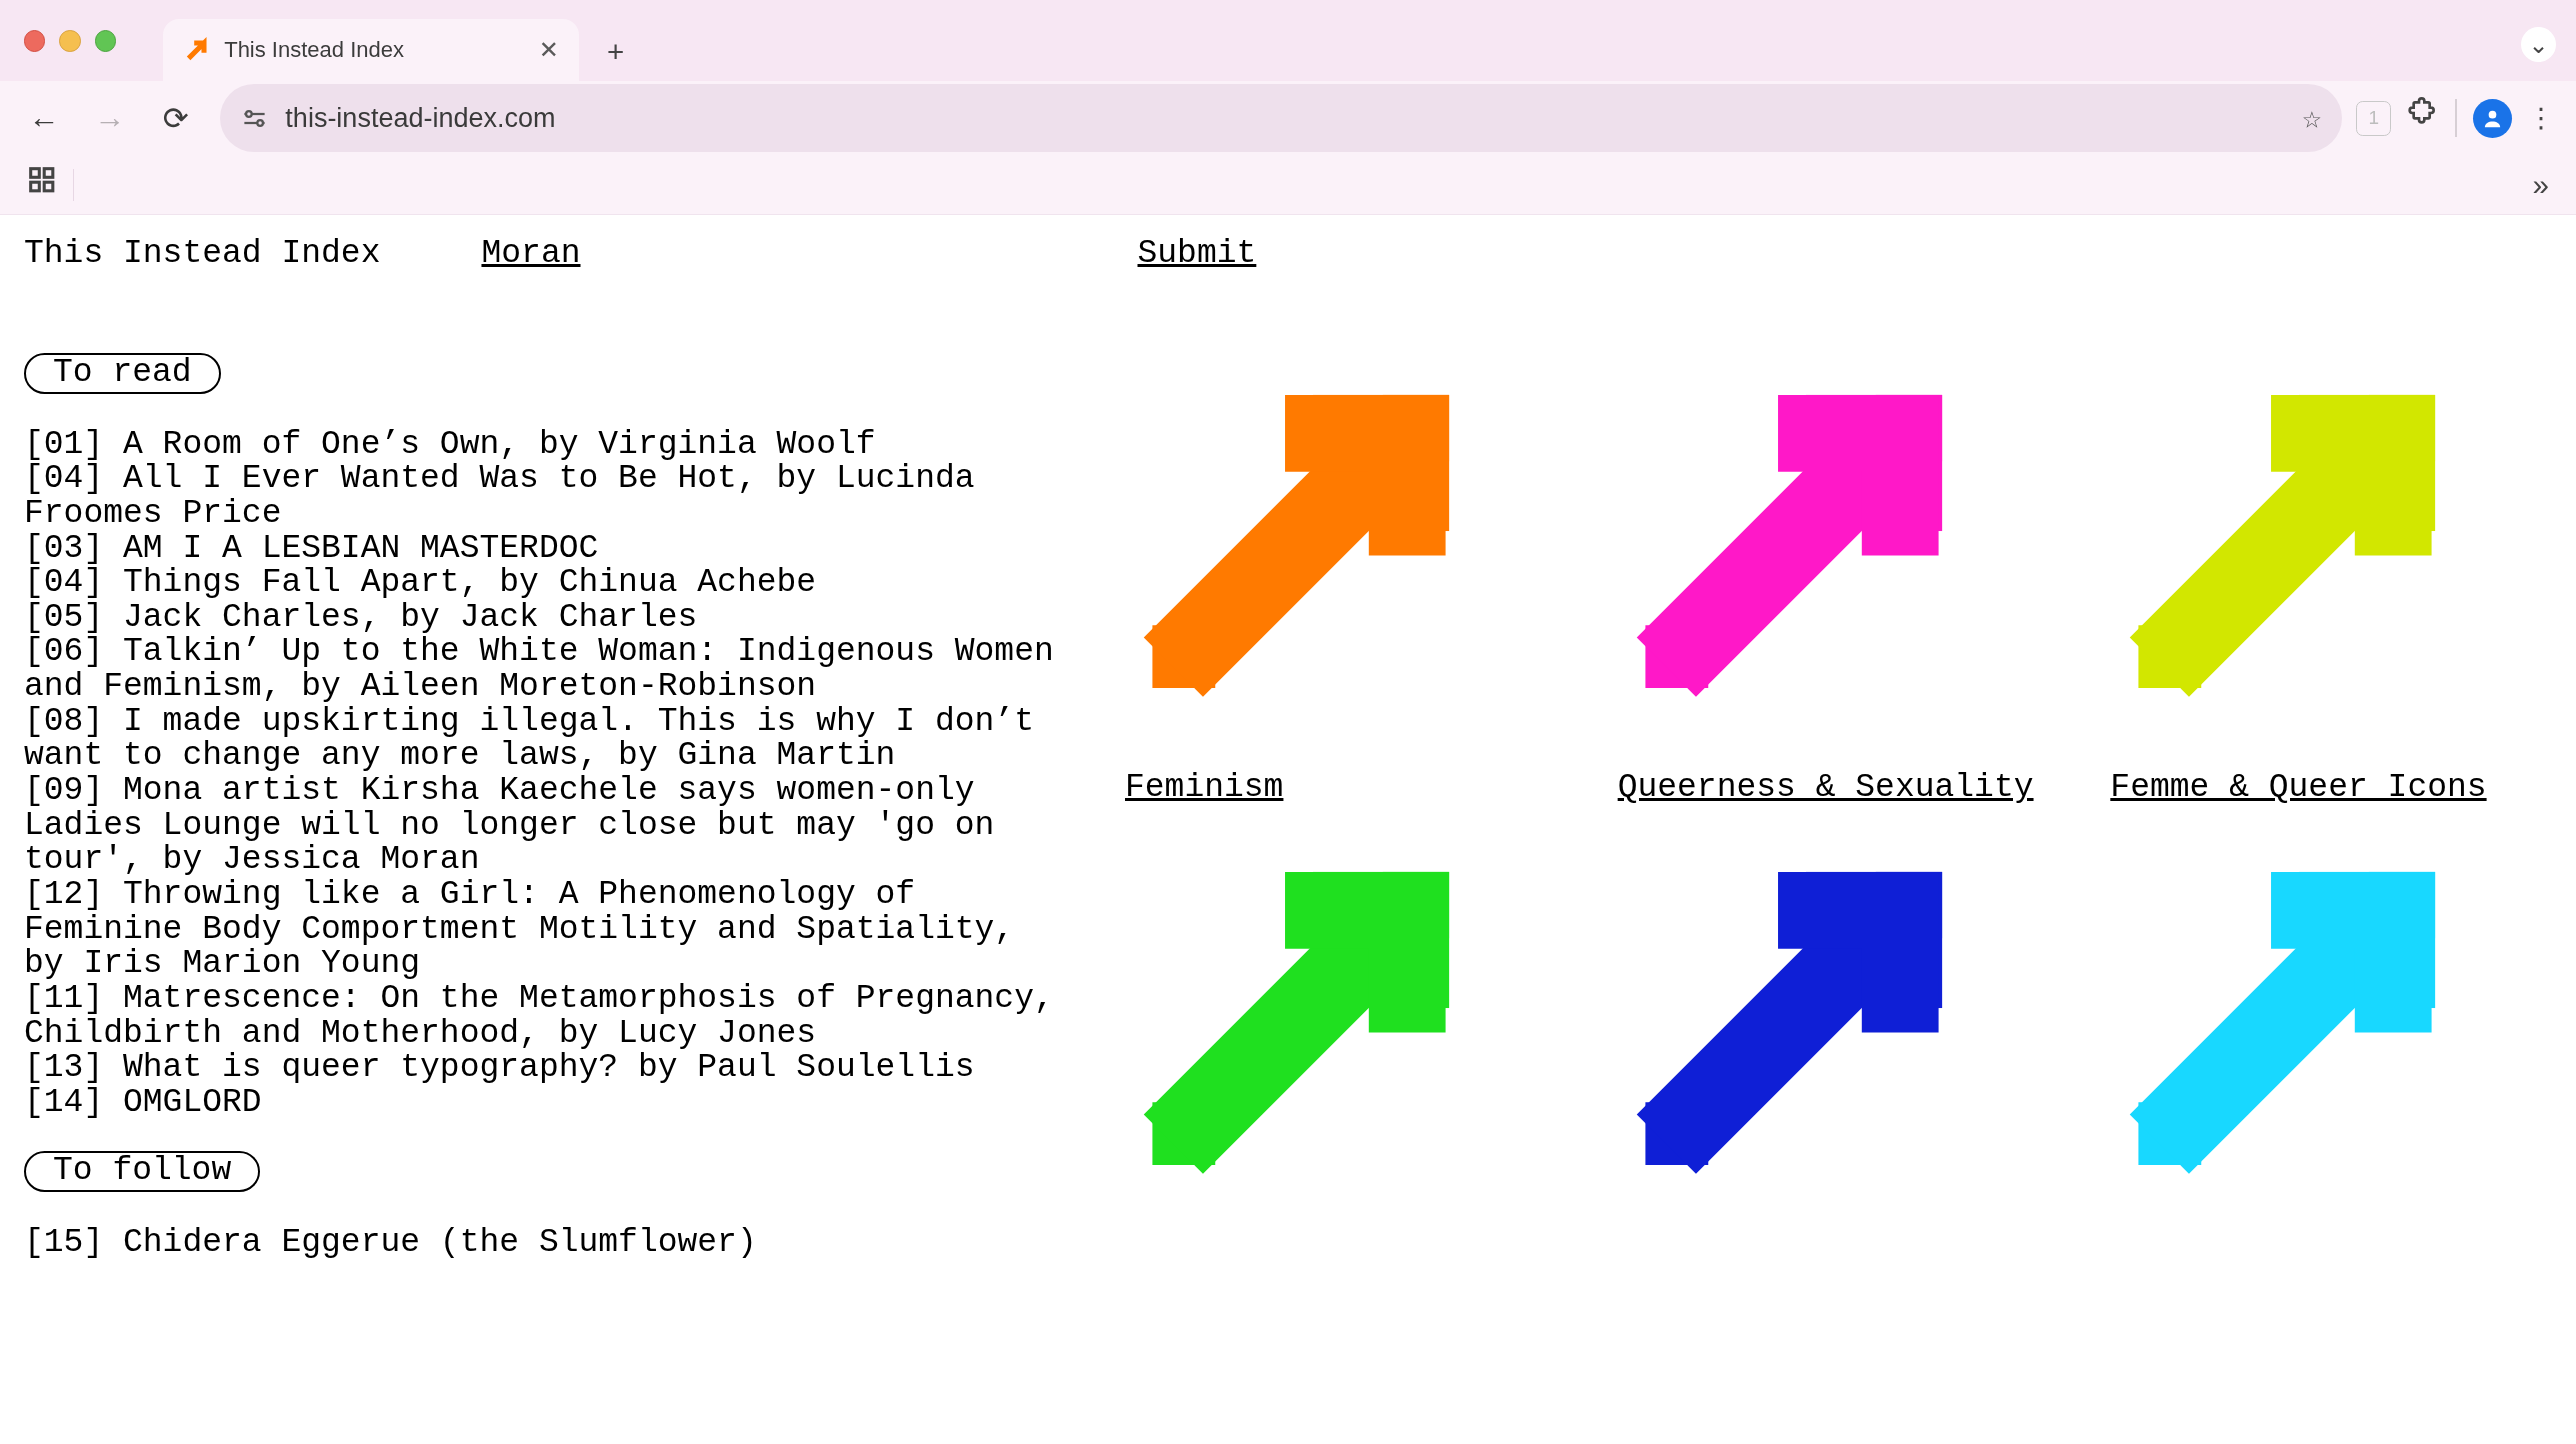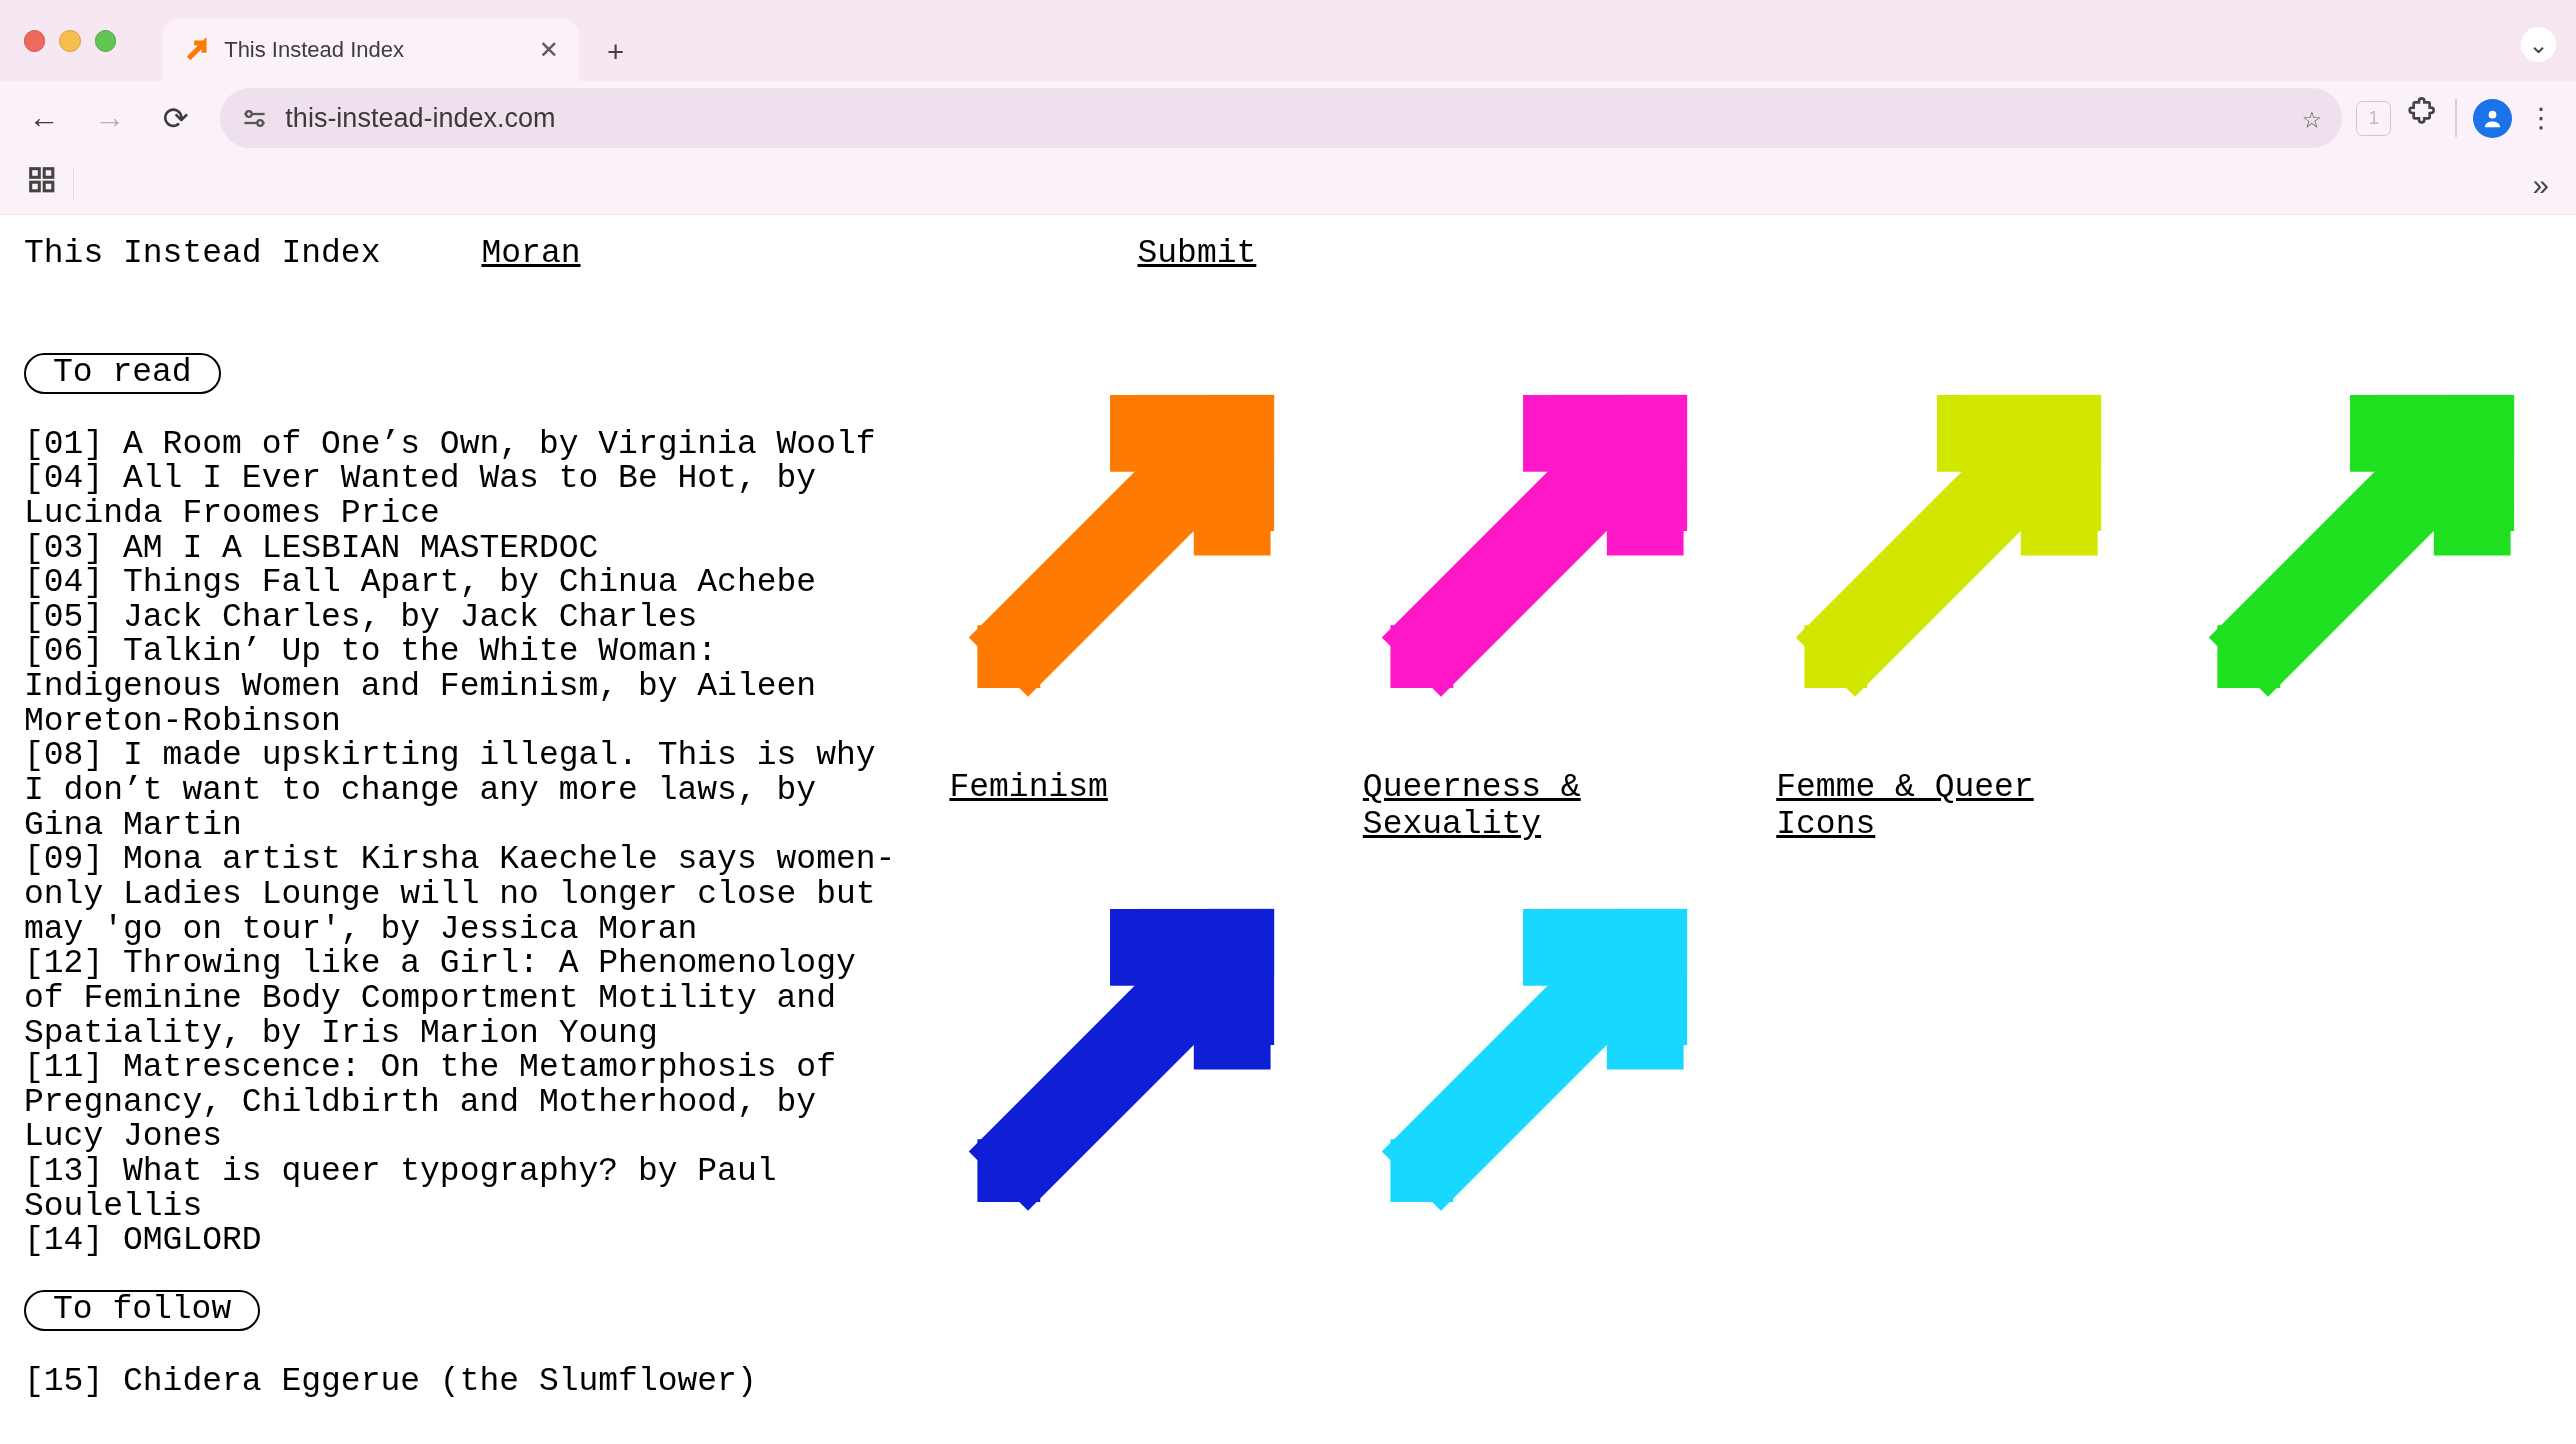--- a/index.html
+++ b/index.html
@@ -18,21 +18,21 @@
   .tab { background: #fbf2f9; border-radius: 16px 16px 0 0; height: 62px; width: 416px; display: flex; align-items: center; padding: 0 20px; gap: 13.4px; position: relative; }
   .tab .favicon { width: 28px; height: 28px; display: flex; align-items: center; justify-content: center; }
   .tab .title { font-family: -apple-system, Arial, sans-serif; font-size: 22px; color: #3c3c3c; flex: 1; white-space: nowrap; overflow: hidden; text-overflow: ellipsis; }
   .tab .close { font-family: Arial, sans-serif; font-size: 24px; color: #5a5a5a; cursor: pointer; }
   .newtab { width: 47px; height: 47px; display:flex; align-items:center; justify-content:center; font-size: 29.5px; color:#444; margin-left: 13.4px; margin-bottom: 5.4px; border-radius: 50%; font-family: Arial, sans-serif;}
   .tabs-chevron { position:absolute; right: 20px; top: 27px; font-family: Arial, sans-serif; font-size: 24px; color:#444; width:35px; height:35px; border-radius:50%; background:#fff; display:flex; align-items:center; justify-content:center;}
 
   .toolbar { height: 74px; background: #fbf2f9; display: flex; align-items: center; padding: 0 14.8px; gap: 6.7px; }
   .tb-btn { width: 59px; height: 59px; display:flex; align-items:center; justify-content:center; border-radius:50%; font-family: Arial, sans-serif; font-size: 31px; color:#3c3c3c; }
   .tb-btn.disabled { color:#b6b0b4; }
-  .omnibox { flex: 1; height: 60px; background: #eee0ec; border-radius: 40px; display:flex; align-items:center; padding: 0 20px; gap: 16px; margin: 0 8px; }
+  .omnibox { flex: 1; height: 68px; background: #eee0ec; border-radius: 40px; display:flex; align-items:center; padding: 0 20px; gap: 16px; margin: 0 8px; }
   .omni-icon { width: 29.5px; height:29.5px; display:flex; align-items:center; justify-content:center; color:#444; font-size:24px;}
   .omni-url { font-family: -apple-system, Arial, sans-serif; font-size: 27px; color:#3a3a3a; flex:1; }
   .omni-star { font-size:32px; color:#555; }
   .right-icons { display:flex; align-items:center; gap: 16px; padding-right: 6.7px;}
   .ext-badge { width:35px; height:35px; border:1.3px solid #c9c9c9; border-radius:6.7px; display:flex; align-items:center; justify-content:center; font-family:Arial,sans-serif; font-size:19px; color:#bdbdbd;}
   .puzzle { font-size:32px; color:#444; }
   .divider-v { width:1.3px; height:38px; background:#d7cfd5; }
   .avatar { width:39px; height:39px; border-radius:50%; background:#1a73e8; color:#fff; display:flex; align-items:center; justify-content:center; font-family:Arial,sans-serif; font-size:21.5px; }
   .kebab { font-size:27px; color:#444; font-family:Arial,sans-serif;}
 
@@ -50,21 +50,21 @@
   .site-link { text-decoration:underline; cursor:pointer; }
   .site-link.submit { margin-left: 456px; }
 
   .content { display:flex; padding: 81px 24px 0 24px; gap: 27px; }
   .left-col { width: 1047px; font-size:33px; line-height:1.05; }
   .pill { display:inline-block; border:2.7px solid #000; border-radius:47px; padding: 1px 27px; margin-bottom: 34px; font-size:33px; }
   .pill2 { margin-top: 31px; }
   .entry { margin-bottom: 0px; }
 
   .right-col { flex:1; }
-  .cat-grid { display:grid; grid-template-columns: repeat(4, 1fr); column-gap: 27px; row-gap: 221px; gap: 24px; }
+  .cat-grid { display:grid; grid-template-columns: repeat(3, 1fr); column-gap: 27px; row-gap: 221px; gap: 24px; }
   .cat-cell { display:flex; flex-direction:column; align-items:flex-start; }
   .arrow-wrap { width: 376px; height: 376px; display:flex; align-items:center; justify-content:center; margin-bottom: 40px; margin-left: 13.4px;}
   .cat-label { font-size:33px; text-decoration:underline; margin-left: 27px; }
 
 </style>
 </head>
 <body>
 
 <div class="chrome-top">
   <div class="traffic">

